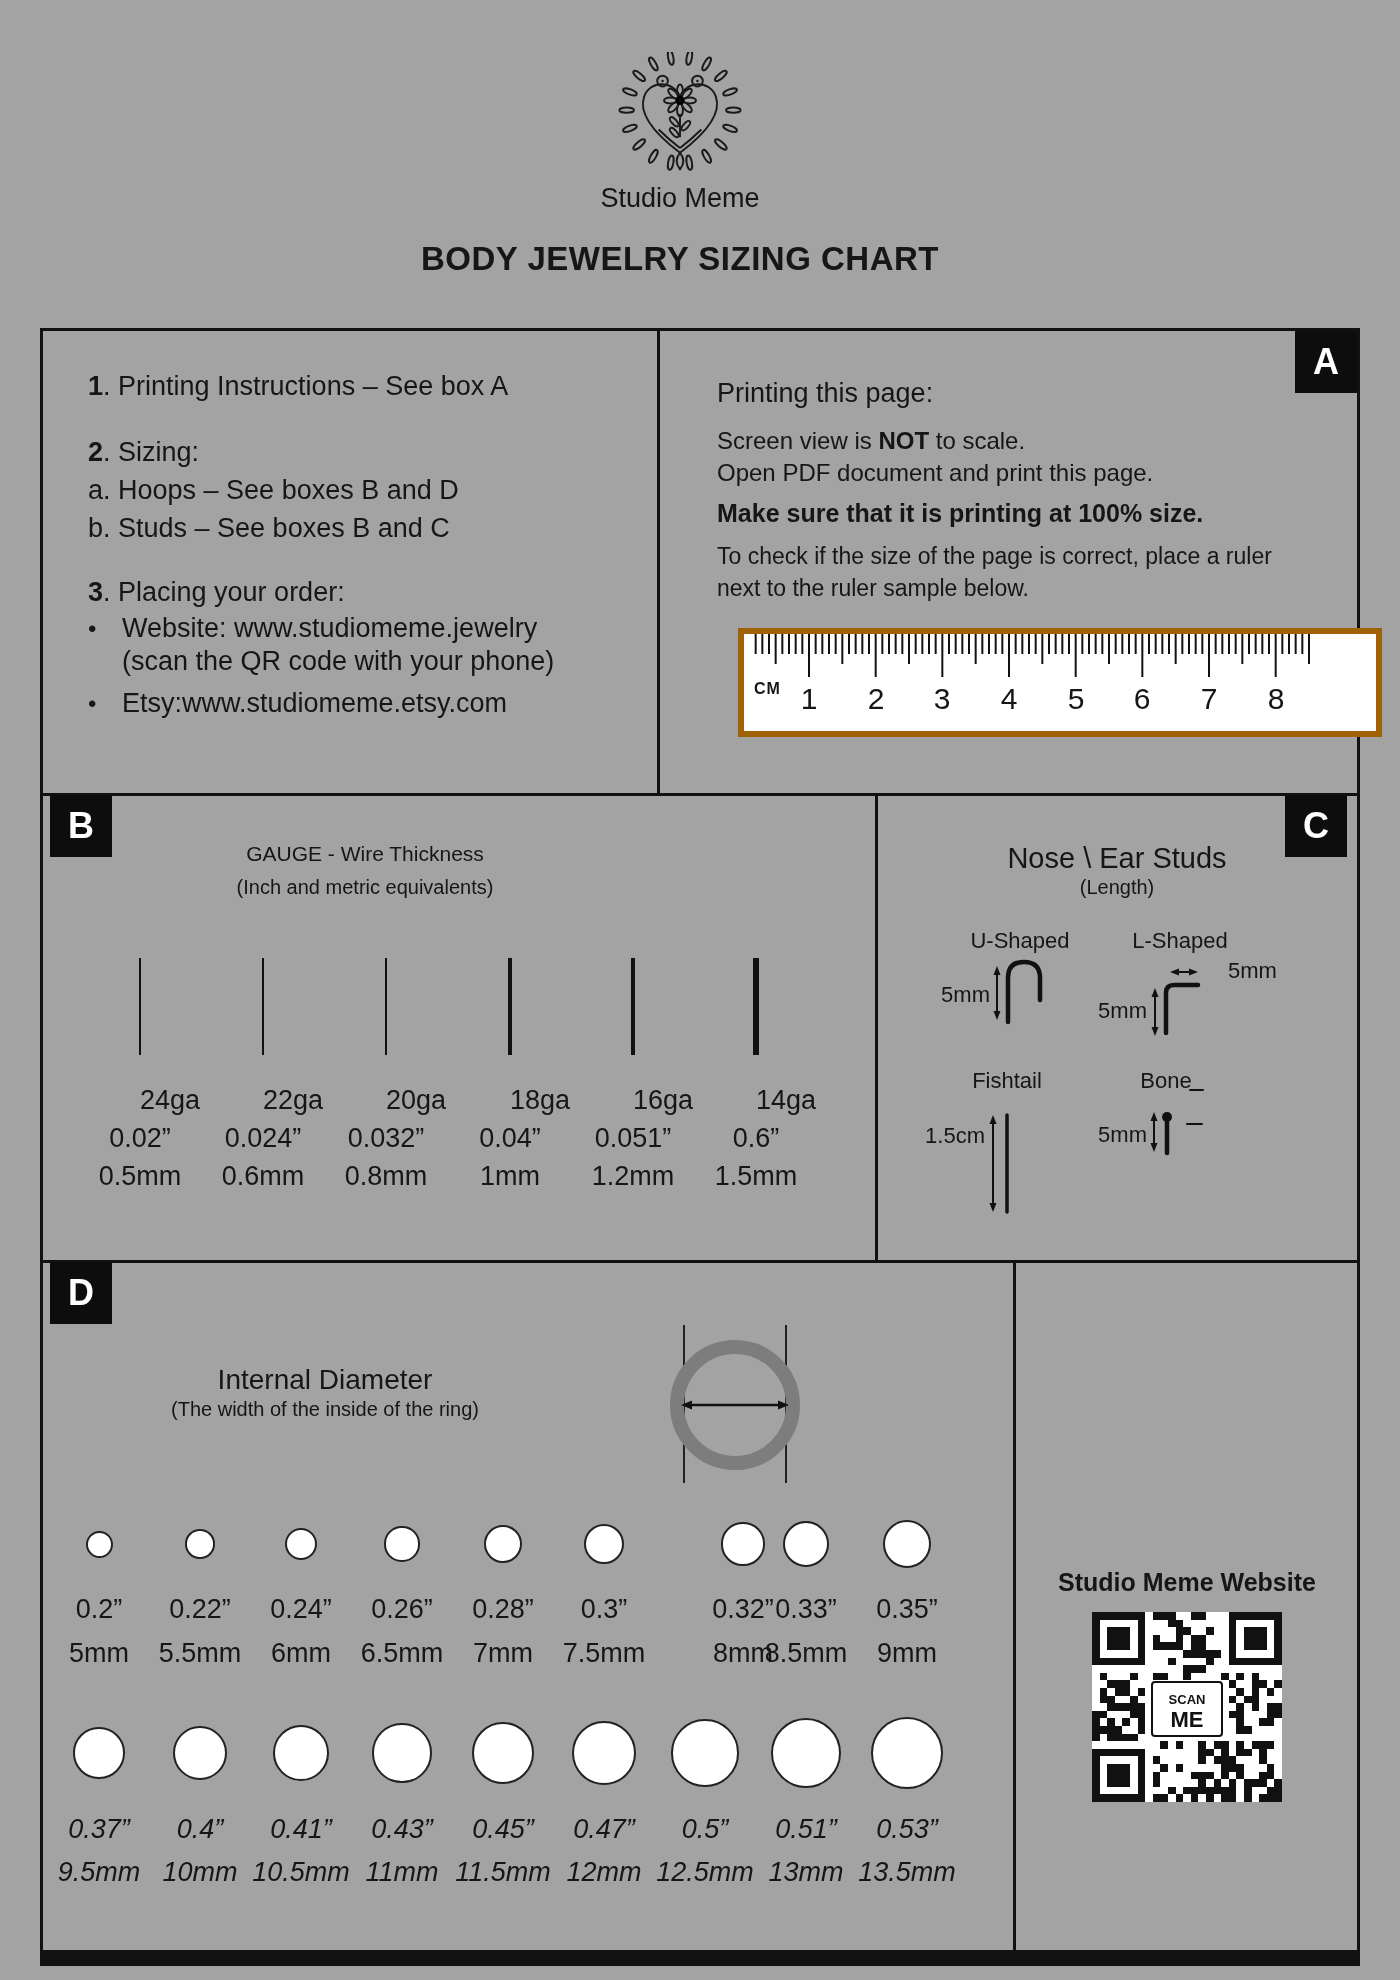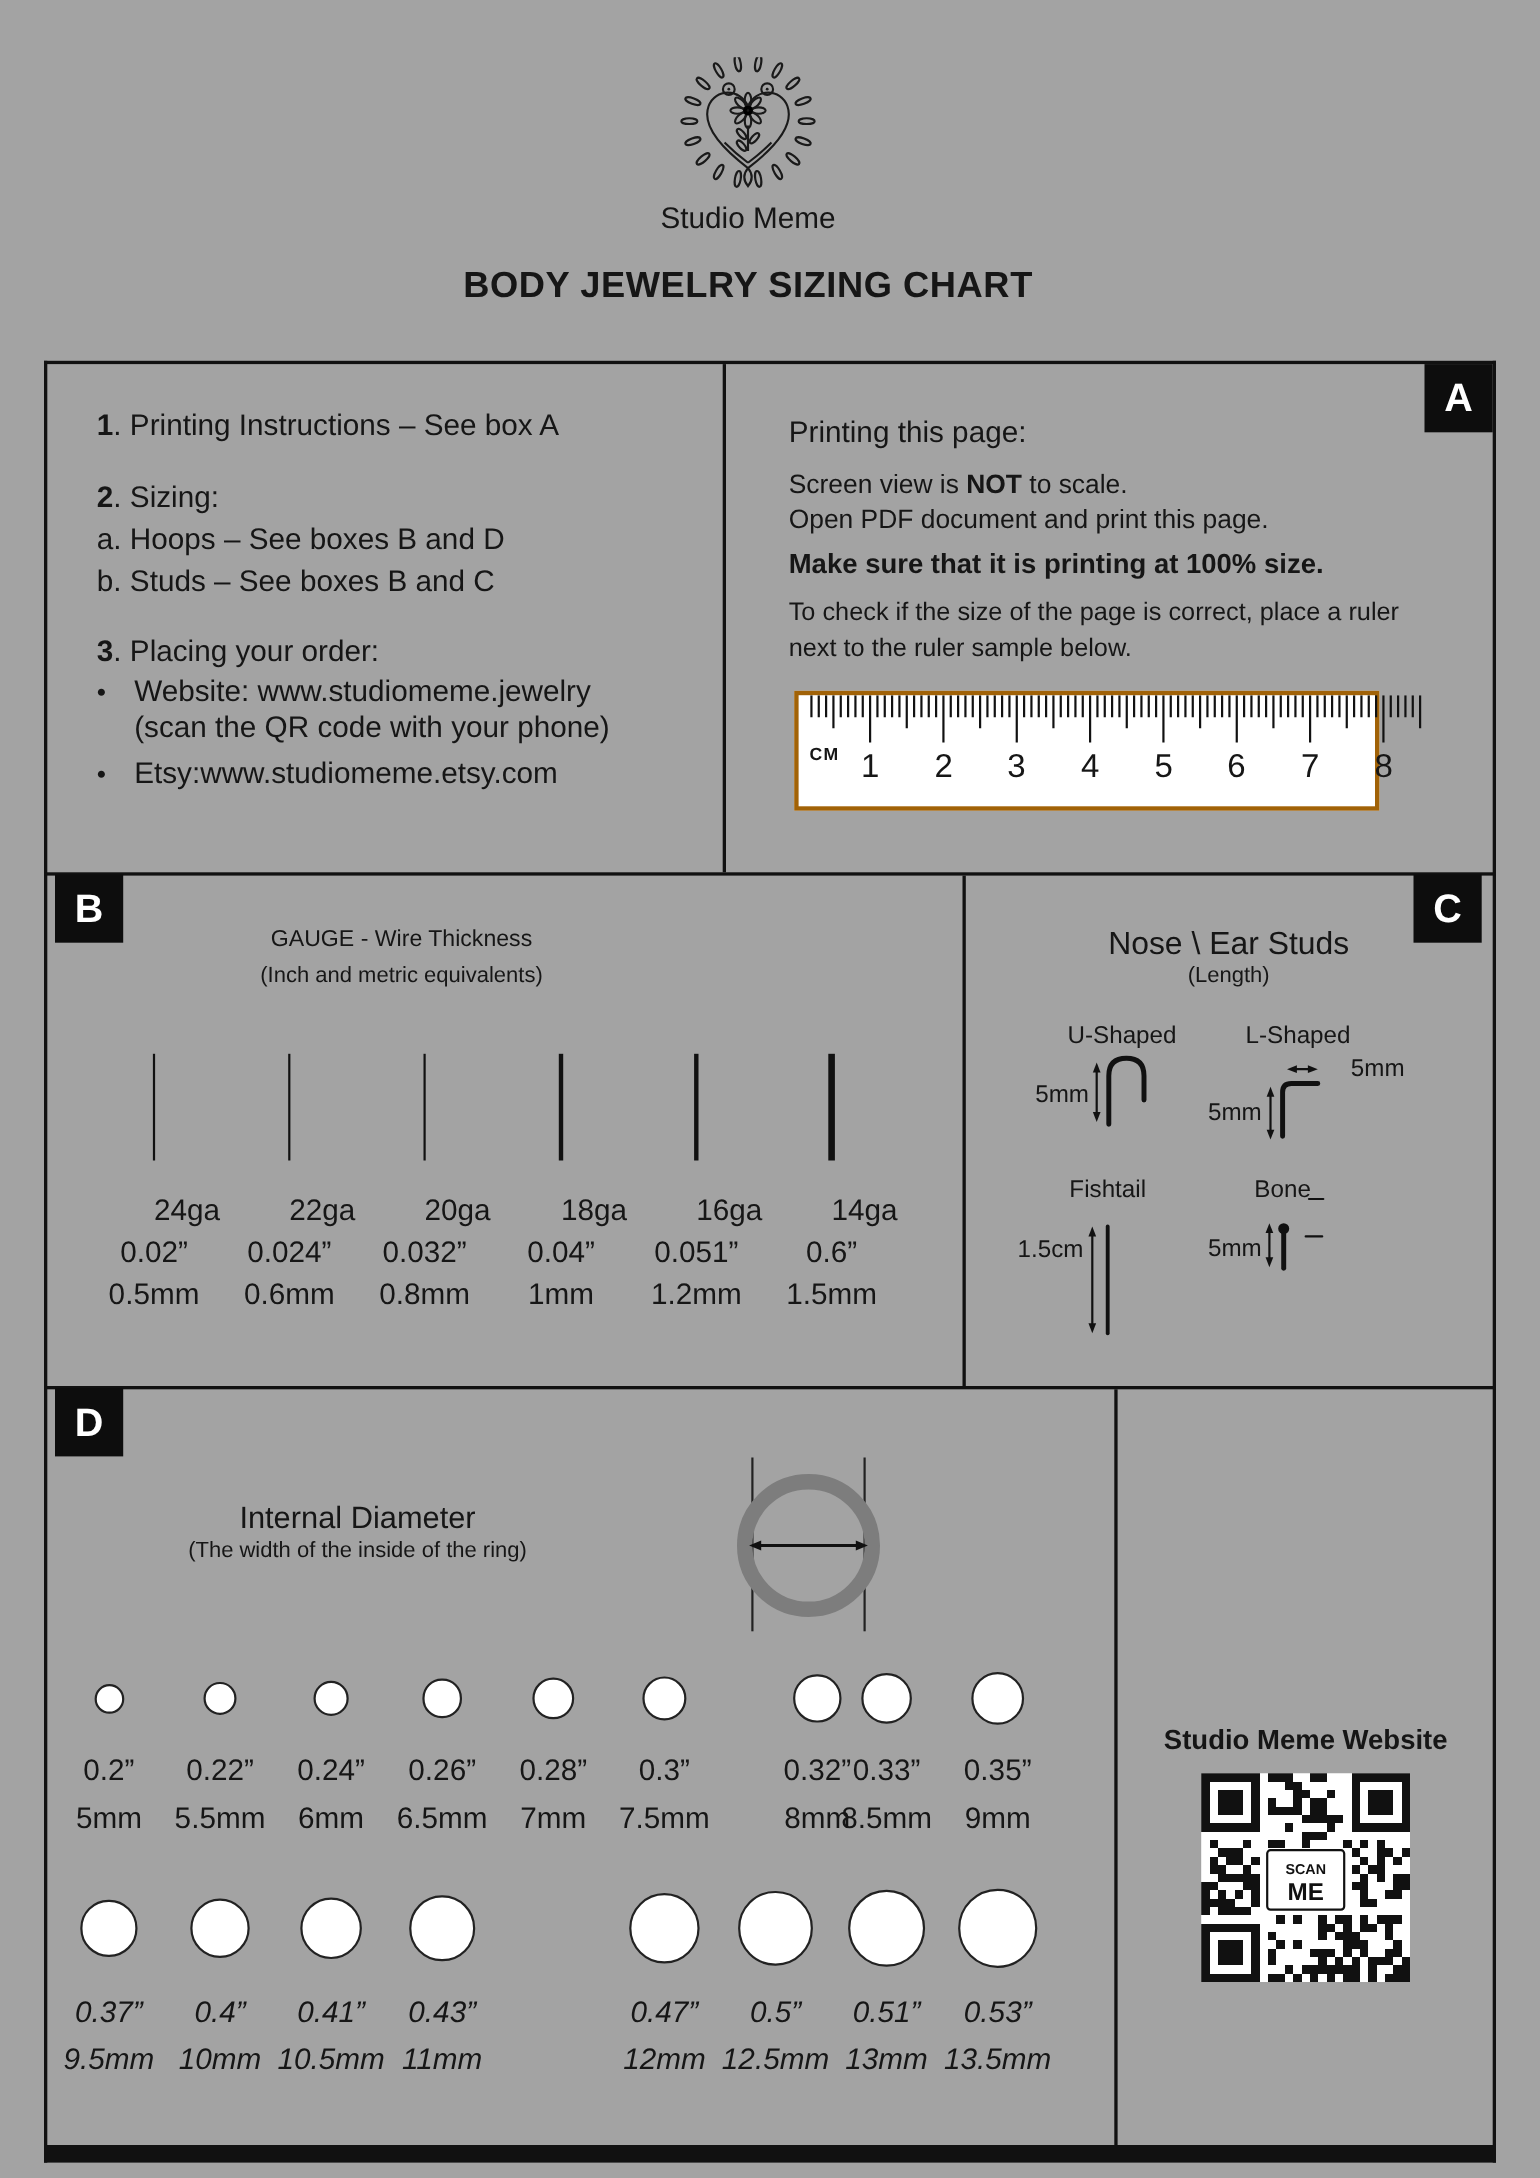--- a/index.html
+++ b/index.html
@@ -16,21 +16,21 @@
   
   #brand{top:183px;left:680px;font-size:27px;}
   #title{top:240px;left:680px;font-size:33px;font-weight:700;letter-spacing:.5px;}
   
   .iline{position:absolute;left:88px;font-size:27px;white-space:nowrap;line-height:32px;}
   .iline b{font-weight:700;}
   .blt{display:inline-block;width:34px;font-size:24px;}
   
   .atxt{position:absolute;left:717px;white-space:nowrap;}
   
-  #ruler{position:absolute;left:722px;top:628px;width:532px;height:109px;border:4px solid #a16207;box-sizing:border-box;background:#fff;}
+  #ruler{position:absolute;left:738px;top:628px;width:644px;height:109px;border:6px solid #a16207;box-sizing:border-box;background:#fff;}
   #ruler-ticks{position:absolute;left:0;top:0;width:570px;height:45px;}
   #ruler-ticks line{stroke:#111;stroke-width:2;}
   .rnum{position:absolute;top:48px;width:34px;text-align:center;font-size:30px;}
   #ruler-cm{position:absolute;left:10px;top:46px;font-size:16px;font-weight:700;letter-spacing:1px;}
   
   .gcol{position:absolute;top:958px;width:120px;text-align:center;}
   .glwrap{height:97px;display:flex;justify-content:center;}
   .gline{height:97px;background:#111;display:block;}
   .glab{font-size:27px;line-height:30px;margin-top:8px;}
   .glab.ga{margin-top:30px;text-align:right;}
@@ -447,20 +447,27 @@
       </div>
       <div class="dlab">0.41”</div>
       <div class="dlab">10.5mm</div>
     </div>
   <div class="dcol row2" style="left:347px;top:1713px">
       <div class="dwrap">
         <span class="dcircle" style="width: 59.4px; height: 59.4px;"></span>
       </div>
       <div class="dlab">0.43”</div>
       <div class="dlab">11mm</div>
+    </div>
+  <div class="dcol row2" style="left:448px;top:1713px">
+      <div class="dwrap">
+        <span class="dcircle" style="width: 62.1px; height: 62.1px;"></span>
+      </div>
+      <div class="dlab">0.45”</div>
+      <div class="dlab">11.5mm</div>
     </div>
   <div class="dcol row2" style="left:549px;top:1713px">
       <div class="dwrap">
         <span class="dcircle" style="width: 64.8px; height: 64.8px;"></span>
       </div>
       <div class="dlab">0.47”</div>
       <div class="dlab">12mm</div>
     </div>
   <div class="dcol row2" style="left:650px;top:1713px">
       <div class="dwrap">

